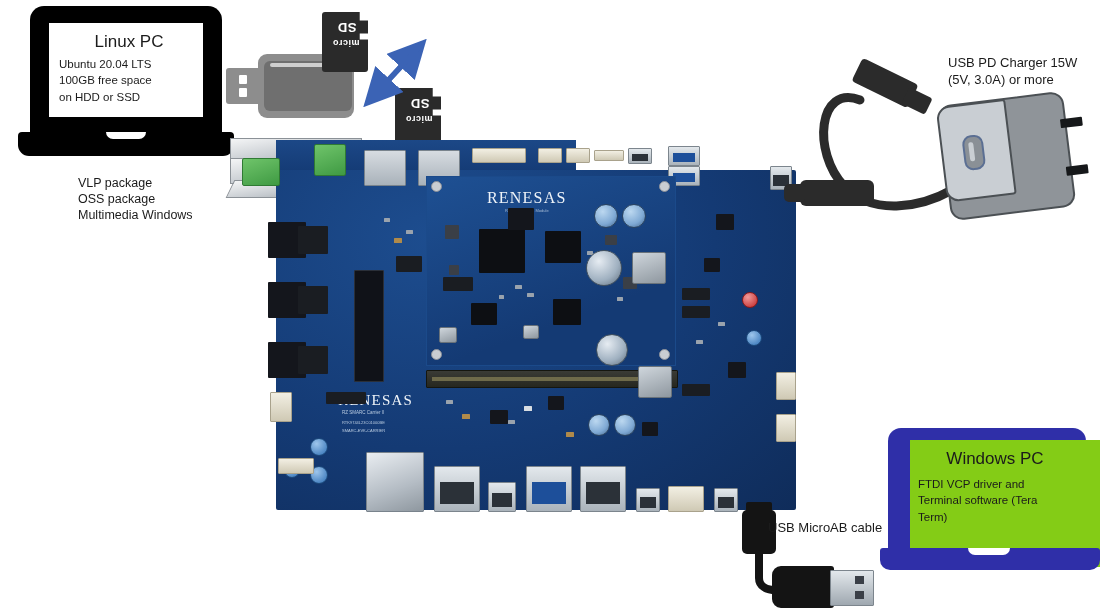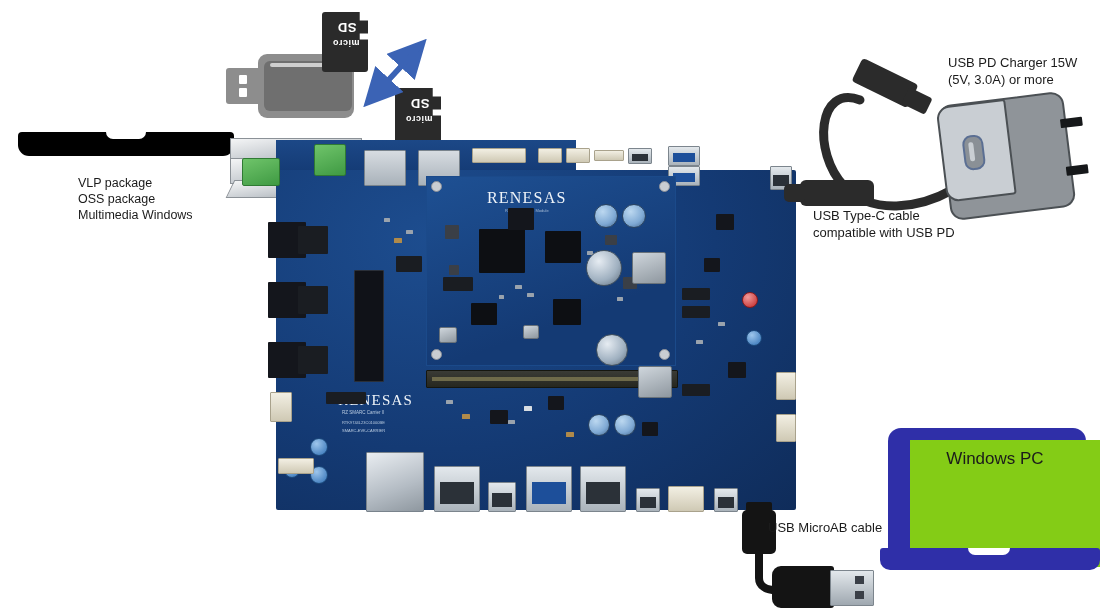--- a/index.html
+++ b/index.html
@@ -114,20 +114,28 @@
 
   #microab-label{left:768px;top:520px;font-size:13px;}
   .blk{position:absolute;background:#141414;}
 </style>
 </head>
 <body>
 
 <div id="stage">
 
   <div class="abs" id="linux-laptop">
+    <div id="linux-lid">
+      <div id="linux-screen">
+        <div id="linux-title" class="txt">Linux PC</div>
+        <div id="linux-sub" class="txt">Ubuntu 20.04 LTS
+100GB free space
+on HDD or SSD</div>
+      </div>
+    </div>
     <div id="linux-base"></div>
     <div id="linux-notch"></div>
   </div>
   <div class="abs txt" id="pkg-list">VLP package
 OSS package
 Multimedia Windows</div>
 
   <div class="abs" id="reader">
     <div class="rd-plug">
       <div class="rd-hole" style="top:7px;"></div>
@@ -331,22 +339,20 @@
             <i></i>
           </div>
       </div>
       <div class="prong" style="left:118px;top:26px;width:22px;height:9px;"></div>
       <div class="prong" style="left:118px;top:74px;width:22px;height:9px;"></div>
     </div>
   </div>
 
   <div class="abs txt" id="pd-label">USB PD Charger 15W
 (5V, 3.0A) or more</div>
-  <div class="abs txt" id="typec-label">USB Type-C cable
-compatible with USB PD</div>
 
   <div class="abs" style="left:730px;top:500px;width:170px;height:109px;">
 
     <div class="blk" style="left:16px;top:2px;width:26px;height:10px;border-radius:2px;"></div>
     <div class="blk" style="left:12px;top:10px;width:34px;height:44px;border-radius:5px;"></div>
 
     <svg width="170" height="109" viewBox="0 0 170 109" style="position:absolute;left:0;top:0;">
       <path d="M 29 54 L 29 78 C 29 86, 36 90, 46 90" stroke="#141414" stroke-width="8" fill="none" stroke-linecap="round"></path>
     </svg>
 
@@ -355,19 +361,22 @@
       <div class="abs" style="left:24px;top:5px;width:9px;height:8px;background:#3a3f47;"></div>
       <div class="abs" style="left:24px;top:20px;width:9px;height:8px;background:#3a3f47;"></div>
     </div>
   </div>
   <div class="abs txt" id="microab-label">USB MicroAB cable</div>
 
   <div class="abs" id="win-laptop">
     <div id="win-lid">
       <div id="win-screen">
         <div id="win-title" class="txt">Windows PC</div>
+        <div id="win-sub" class="txt">FTDI VCP driver and
+Terminal software (Tera
+Term)</div>
       </div>
     </div>
     <div id="win-base"></div>
     <div id="win-notch"></div>
   </div>
 
 </div>
 
 </body></html>

